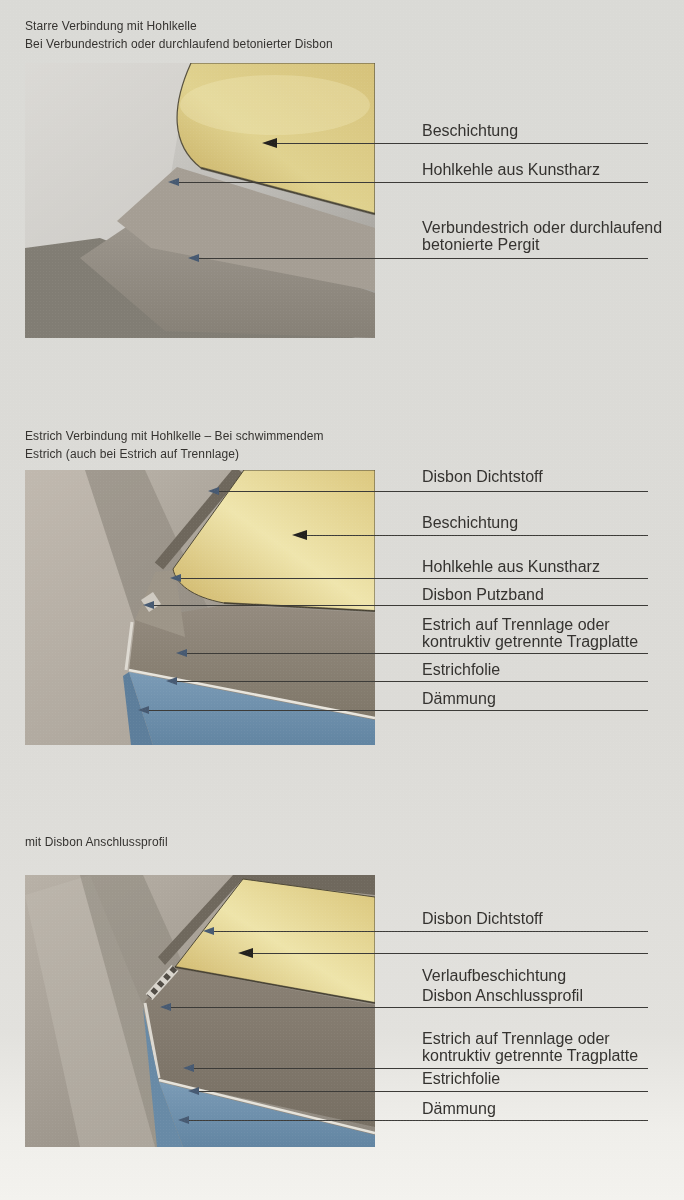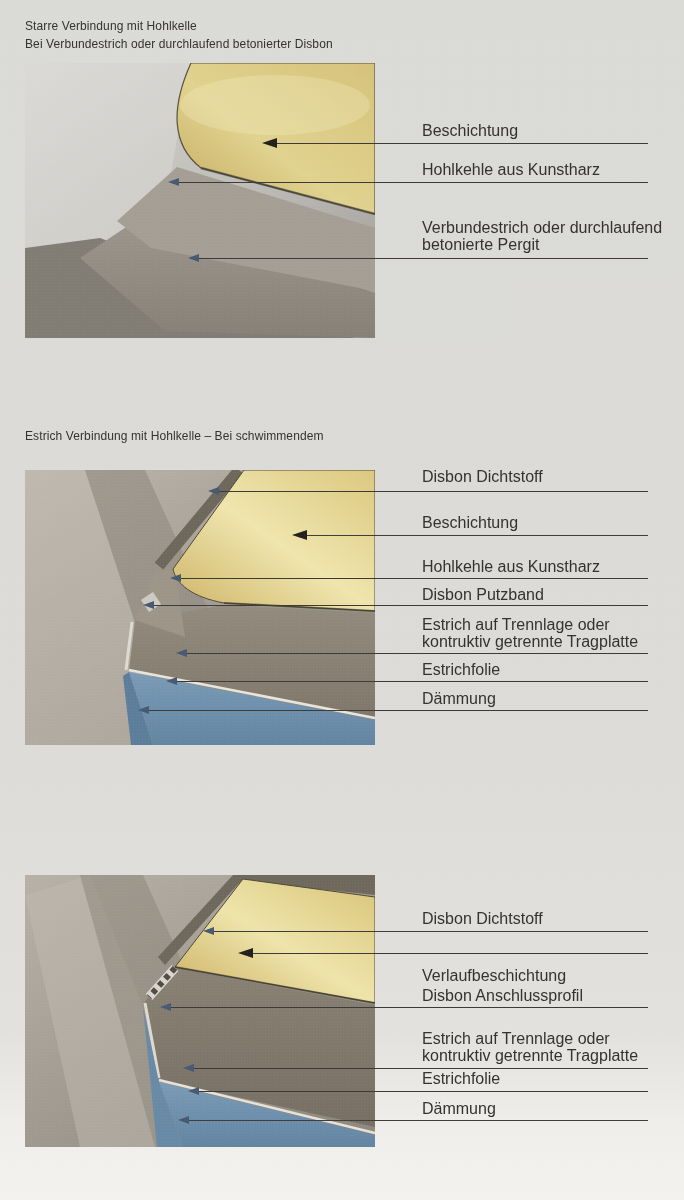--- a/index.html
+++ b/index.html
@@ -74,20 +74,21 @@
         <div class="clabel" style="top: 161px;">Hohlkehle aus Kunstharz</div>
         <span class="ah small" style="left: 188px; top: 254px;"></span>
         <span class="cline" style="left: 197px; top: 258px; width: 451px;"></span>
         <div class="clabel" style="top: 219px;">Verbundestrich oder durchlaufend betonierte Pergit</div>
       </div>
   </div>
 
   <div>
     <div class="title" style="top:427px">
       <div>Estrich Verbindung mit Hohlkelle – Bei schwimmendem</div>
+      <div>Estrich (auch bei Estrich auf Trennlage)</div>
     </div>
 
     <svg class="illus" style="top:470px" width="350" height="275" viewBox="0 0 350 275">
       <defs>
         <linearGradient id="wallB" x1="0" y1="0" x2="0.8" y2="1">
           <stop offset="0" stop-color="#bdb6ac"></stop>
             <stop offset="1" stop-color="#8e887e"></stop>
         </linearGradient>
         <linearGradient id="goldB" x1="0" y1="1" x2="1" y2="0">
           <stop offset="0" stop-color="#cdb365"></stop>
@@ -138,20 +139,21 @@
         <span class="cline" style="left: 175px; top: 681px; width: 473px;"></span>
         <div class="clabel" style="top: 661px;">Estrichfolie</div>
         <span class="ah small" style="left: 138px; top: 706px;"></span>
         <span class="cline" style="left: 147px; top: 710px; width: 501px;"></span>
         <div class="clabel" style="top: 690px;">Dämmung</div>
       </div>
   </div>
 
   <div>
     <div class="title" style="top:833px">
+      <div>mit Disbon Anschlussprofil</div>
     </div>
 
     <svg class="illus" style="top:875px" width="350" height="272" viewBox="0 0 350 272">
       <defs>
         <linearGradient id="wallC" x1="0" y1="0" x2="0.8" y2="1">
           <stop offset="0" stop-color="#b8b1a7"></stop>
             <stop offset="1" stop-color="#90897f"></stop>
         </linearGradient>
         <linearGradient id="goldC" x1="0" y1="1" x2="1" y2="0">
           <stop offset="0" stop-color="#c9ad5e"></stop>

